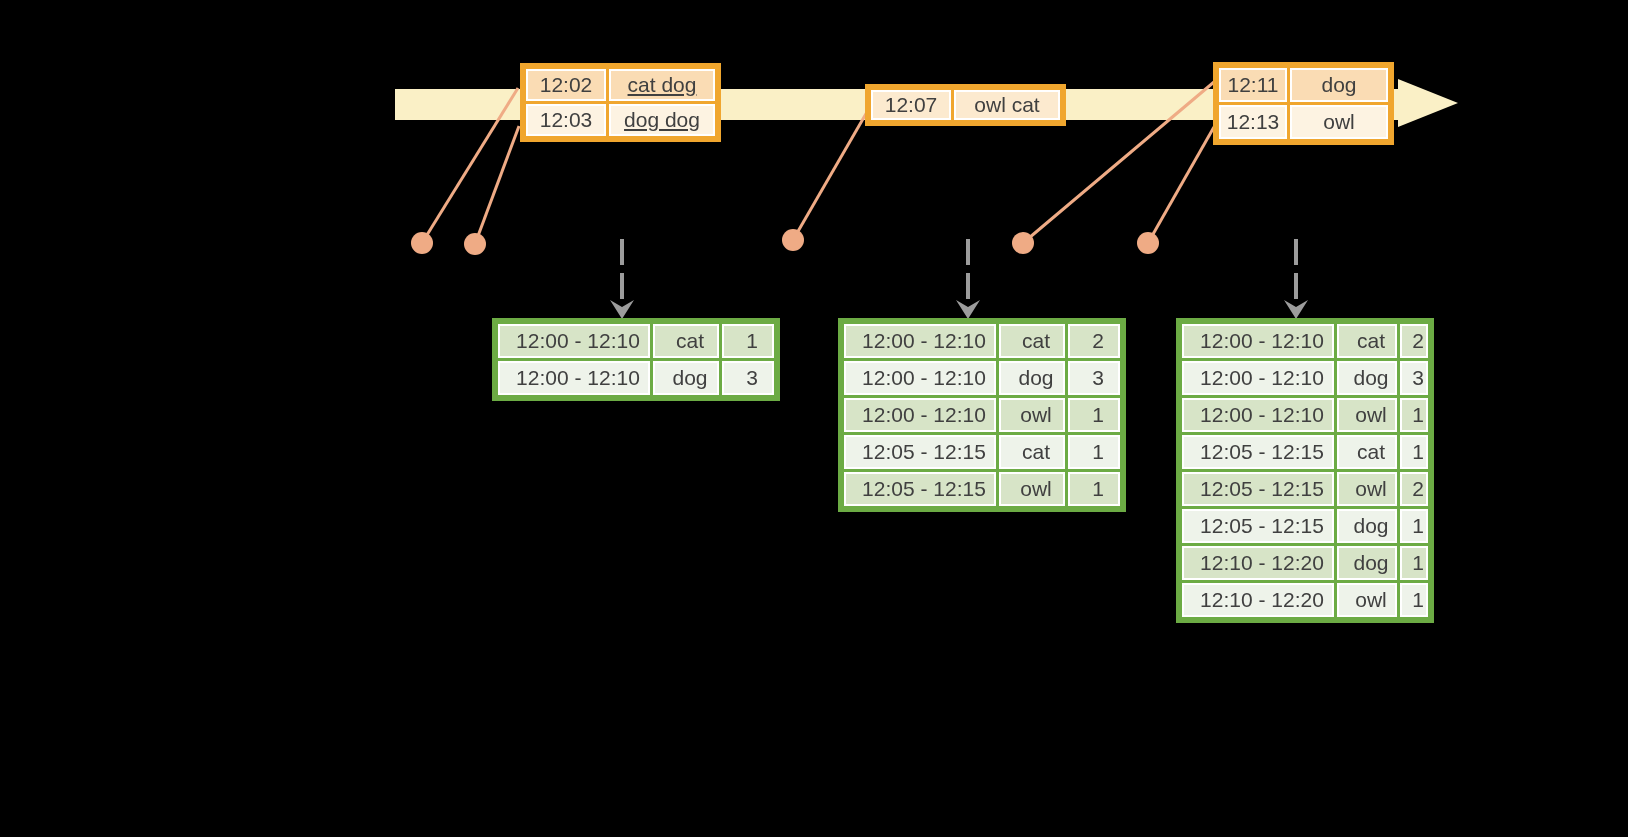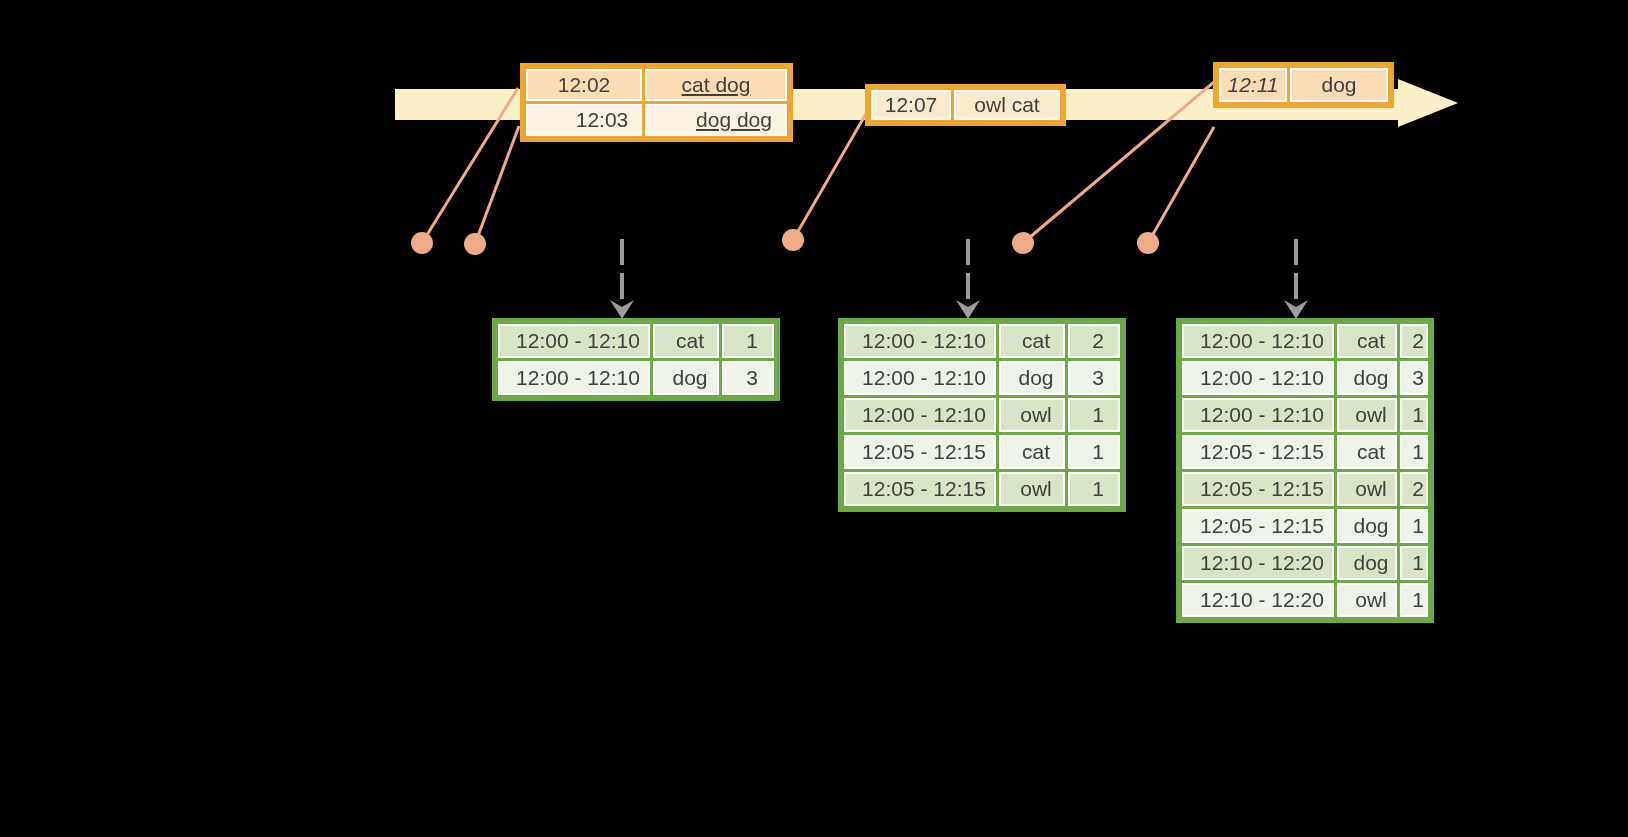--- a/index.html
+++ b/index.html
@@ -15,25 +15,25 @@
   .trighead{fill:var(--dashed_arrow,#9C9C9C);}
 
   
   table{position:absolute;border-collapse:separate;border-spacing:3px;table-layout:auto;}
   td{text-align:center;vertical-align:middle;font-size:21px;color:var(--text,#404040);
      padding:0;border:2px solid #ffffff;white-space:nowrap;}
 
   
   .etable{background:var(--orange_border,#F0A62E);border:3px solid var(--orange_border,#F0A62E);}
   .etable tr.d td{background:var(--event_row_dark,#FADCB4);}
-  .etable tr.l td{background:var(--event_row_light,#FDF3E2);padding-left:36px;}
+  .etable tr.l td{background:var(--event_row_light,#FDF3E2);}
   .etable tr.m td{background:var(--event_row_mid,#FCEACF);}
   #et1{left:520px;top:63px;}  #et1 td{height:28px;} #et1 .c1{width:76px;margin-left:21px;} #et1 .c2{width:102px;text-decoration:underline;}
   #et2{left:865px;top:84px;}  #et2 td{height:26px;} #et2 .c1{width:76px;} #et2 .c2{width:102px;}
-  #et3{left:1213px;top:62px;} #et3 td{height:30px;} #et3 .c1{width:64px;font-style:italic;} #et3 .c2{width:94px;}
+  #et3{left:1213px;top:62px;} #et3 td{height:30px;} #et3 .c1{width:64px;} #et3 .c2{width:94px;}
 
   
   .gtable{background:var(--green_border,#6CAB44);border:3px solid var(--green_border,#6CAB44);}
   .gtable td{height:30px;padding-left:8px;}
   .gtable tr:nth-child(odd) td{background:var(--result_row_dark,#D7E4C7);}
   .gtable tr:nth-child(even) td{background:var(--result_row_light,#EEF3EA);}
   #gt1{left:492px;top:318px;}  #gt2{left:838px;top:318px;}  #gt3{left:1176px;top:318px;}
   #gt1 .c1,#gt2 .c1{width:140px;} #gt1 .c2,#gt2 .c2{width:54px;} #gt1 .c3,#gt2 .c3{width:40px;}
   #gt3 .c1{width:140px;} #gt3 .c2{width:48px;} #gt3 .c3{width:16px;}
 </style>
@@ -94,20 +94,24 @@
     </tr>
   </tbody>
     </table>
 
   <table id="et3" class="etable">
     <tbody>
         <tr class="d">
       <td class="c1">12:11</td>
       <td class="c2">dog</td>
     </tr>
+    <tr class="l">
+      <td class="c1">12:13</td>
+      <td class="c2">owl</td>
+    </tr>
   </tbody>
     </table>
 
   <table id="gt1" class="gtable">
     <tbody>
         <tr>
       <td class="c1">12:00 - 12:10</td>
       <td class="c2">cat</td>
       <td class="c3">1</td>
     </tr>

